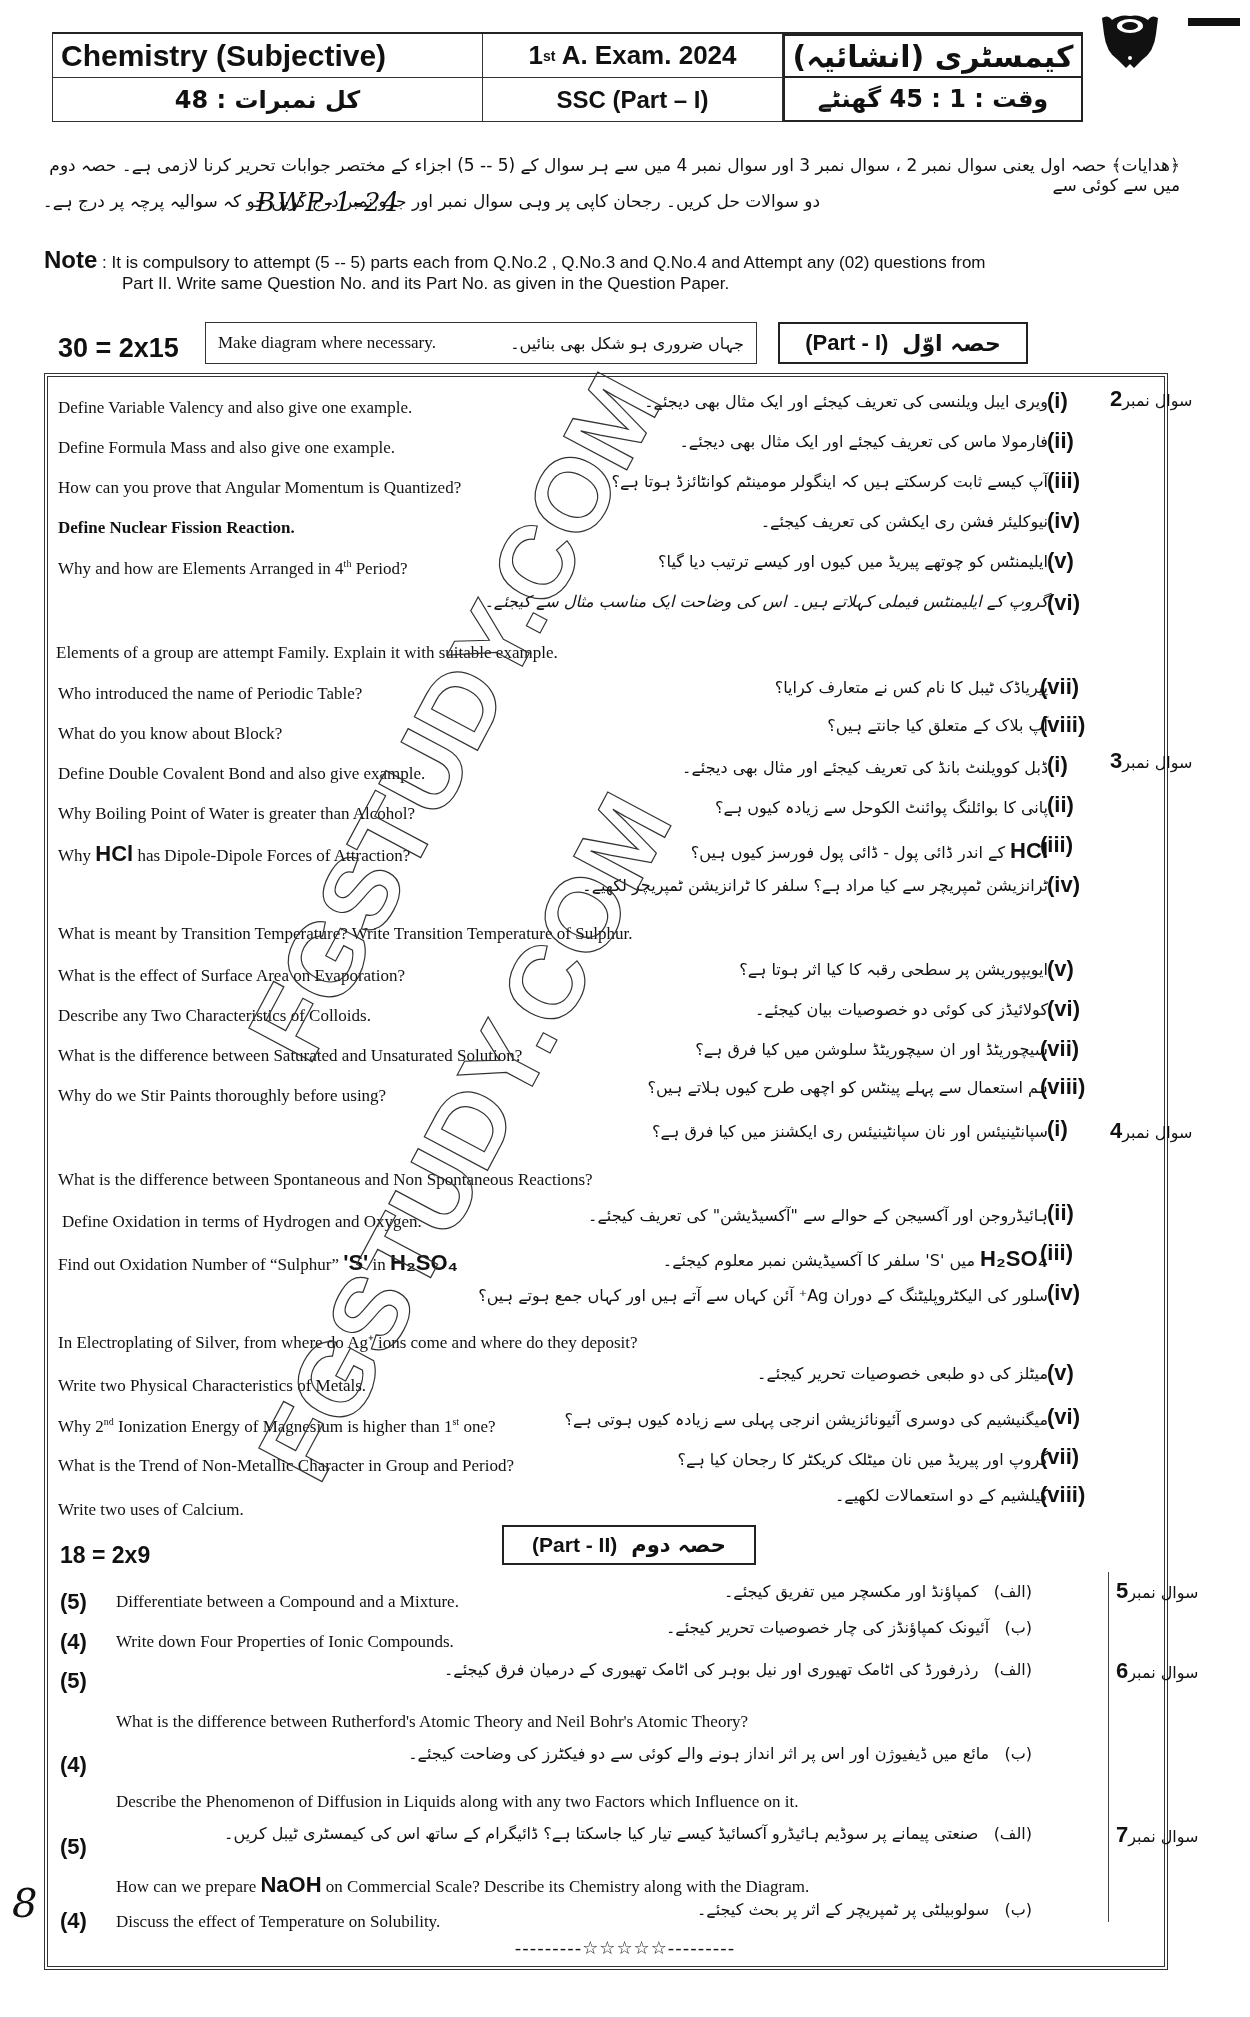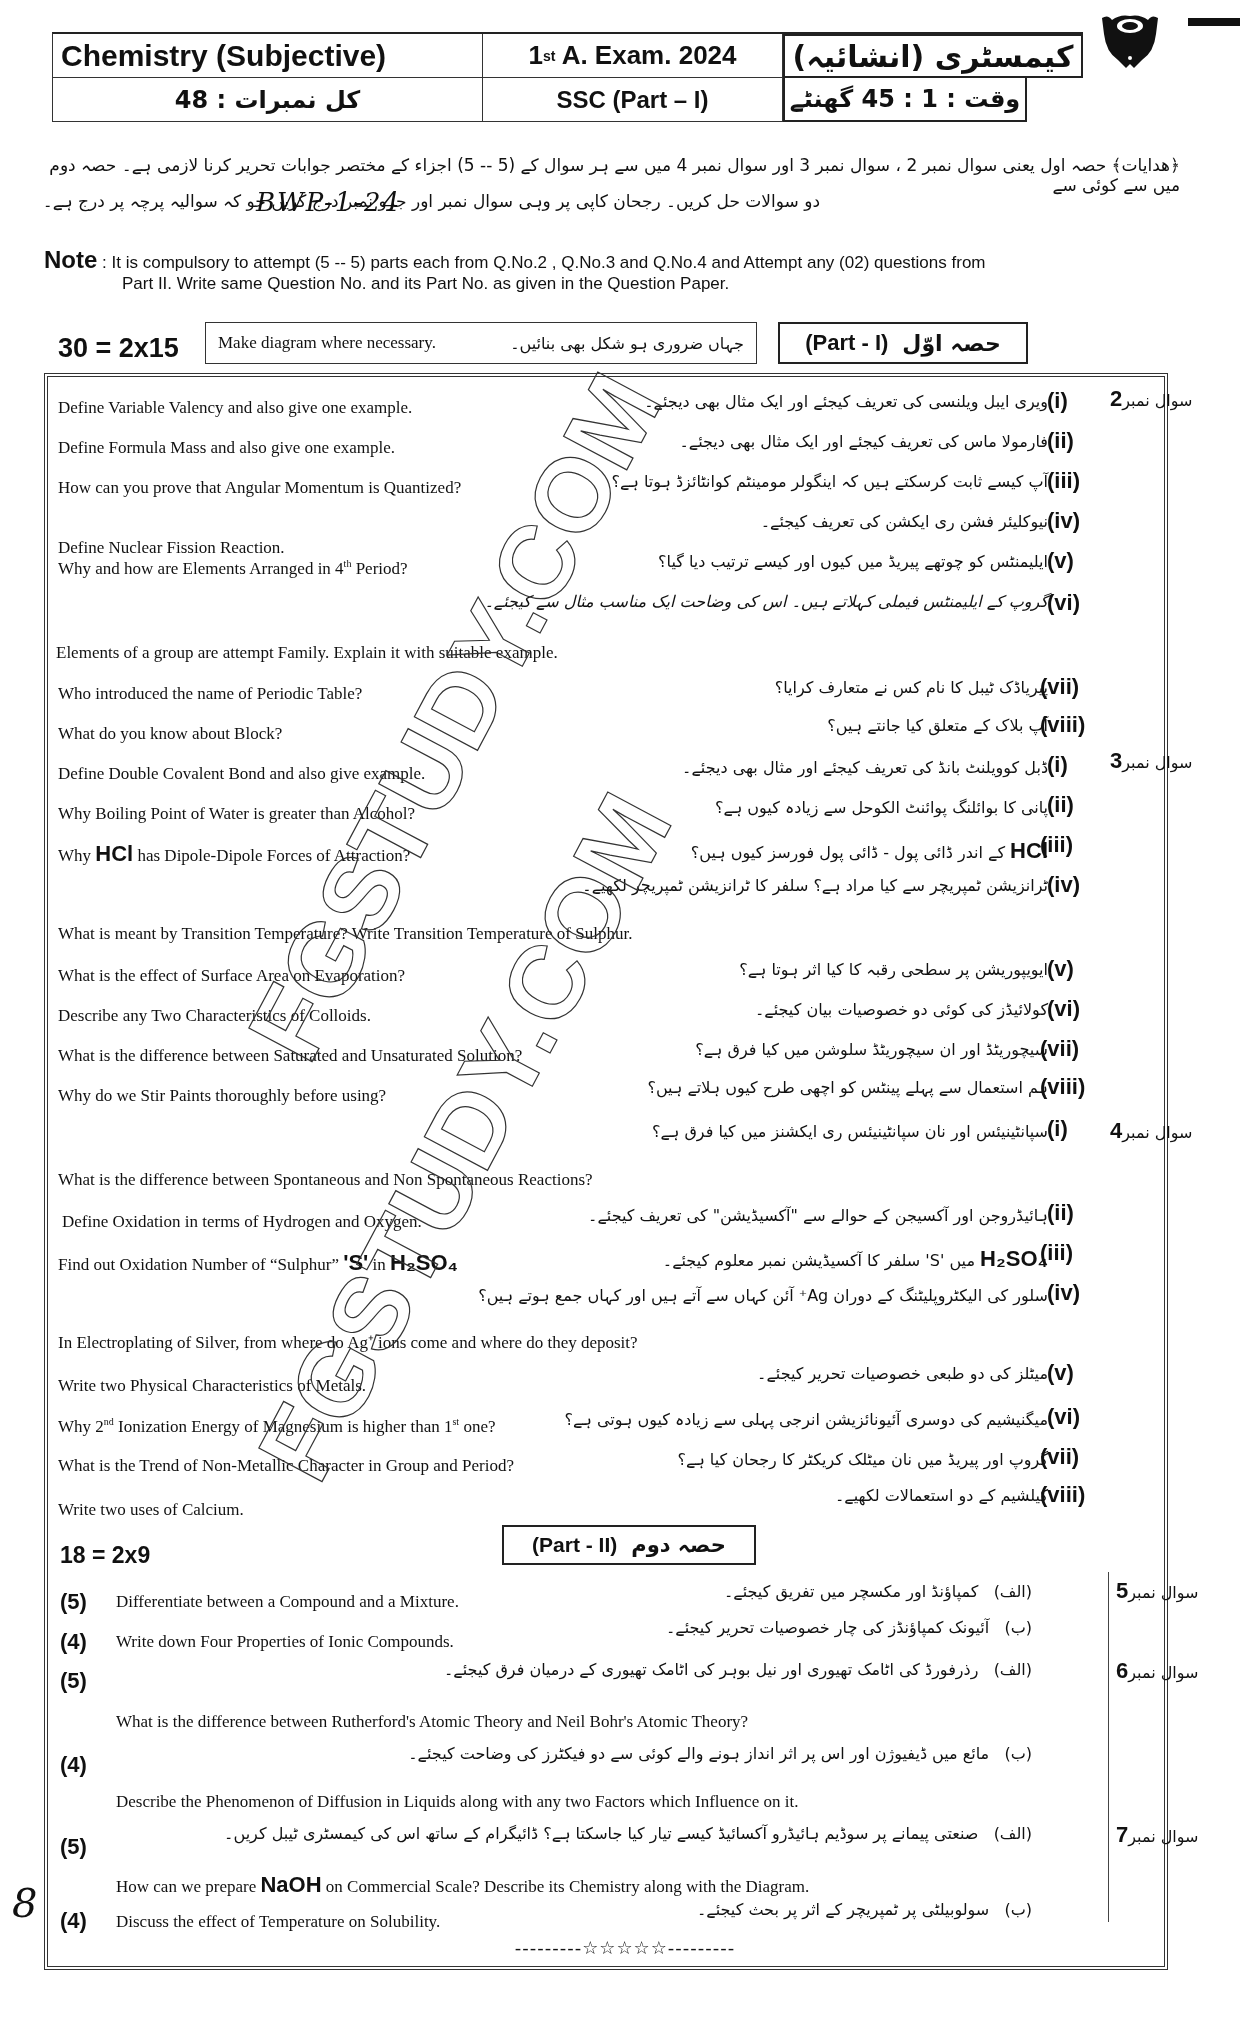--- a/index.html
+++ b/index.html
@@ -10,21 +10,21 @@
 
   
   #hdr { left:52px; top:32px; width:1030px; height:88px; border-top:2px solid #222; border-left:1px solid #333; }
   .hcell { position:absolute; border-right:1px solid #333; border-bottom:1px solid #333; display:flex; align-items:center; justify-content:center; box-sizing:border-box; }
   #h-sub { left:0; top:0; width:430px; height:44px; font-size:30px; justify-content:flex-start; padding-left:8px; }
   #h-exam { left:430px; top:0; width:300px; height:44px; font-size:26px; }
   #h-exam sup { font-size:14px; }
   #h-ur { left:730px; top:0; width:300px; height:44px; font-size:30px; border:2px solid #222; }
   #h-marks { left:0; top:44px; width:430px; height:44px; font-size:24px; }
   #h-ssc { left:430px; top:44px; width:300px; height:44px; font-size:24px; }
-  #h-time { left:730px; top:44px; width:244px; height:44px; font-size:24px; border:2px solid #222; border-top:none; }
+  #h-time { left:730px; top:44px; width:300px; height:44px; font-size:24px; border:2px solid #222; border-top:none; }
   #logo { left:1098px; top:12px; width:64px; height:58px; }
   #dash-mark { left:1188px; top:18px; width:52px; height:8px; background:#111; }
 
   
   .instr-ur { font-size:17px; right:70px; }
   #note { left:44px; top:246px; font-size:17px; font-family:"Liberation Sans", sans-serif; }
   #note b { font-size:24px; }
   #note2 { left:122px; top:274px; font-size:17px; font-family:"Liberation Sans", sans-serif;text-align:right; }
   #handwritten { left:256px; top:187px; font-family:"DejaVu Serif", serif; font-style:italic; font-size:26px; letter-spacing:2px; }
 
@@ -108,21 +108,21 @@
 <div class="abs rn" style="left:1047px; top:388px;">(i)</div>
 
 <div class="abs en" style="left:58px; top:438px;">Define Formula Mass and also give one example.</div>
 <div class="abs ur" style="right:202px; top:432px;">فارمولا ماس کی تعریف کیجئے اور ایک مثال بھی دیجئے۔</div>
 <div class="abs rn" style="left:1047px; top:428px;">(ii)</div>
 
 <div class="abs en" style="left:58px; top:478px;">How can you prove that Angular Momentum is Quantized?</div>
 <div class="abs ur" style="right:202px; top:472px;">آپ کیسے ثابت کرسکتے ہیں کہ اینگولر مومینٹم کوانٹائزڈ ہوتا ہے؟</div>
 <div class="abs rn" style="left:1047px; top:468px;">(iii)</div>
 
-<div class="abs en" style="left:58px; top:538px;">Define Nuclear Fission Reaction.</div>
+<div class="abs en" style="left:58px; top:518px;font-weight:bold;">Define Nuclear Fission Reaction.</div>
 <div class="abs ur" style="right:202px; top:512px;">نیوکلیئر فشن ری ایکشن کی تعریف کیجئے۔</div>
 <div class="abs rn" style="left:1047px; top:508px;">(iv)</div>
 
 <div class="abs en" style="left:58px; top:558px;">Why and how are Elements Arranged in 4<sup style="font-size:10px">th</sup> Period?</div>
 <div class="abs ur" style="right:202px; top:552px;">ایلیمنٹس کو چوتھے پیریڈ میں کیوں اور کیسے ترتیب دیا گیا؟</div>
 <div class="abs rn" style="left:1047px; top:548px;">(v)</div>
 
 <div class="abs ur" style="right:202px; top:592px;font-style:italic;">گروپ کے ایلیمنٹس فیملی کہلاتے ہیں۔ اس کی وضاحت ایک مناسب مثال سے کیجئے۔</div>
 <div class="abs rn" style="left:1047px; top:590px;">(vi)</div>
 <div class="abs en" style="left:56px; top:643px;">Elements of a group are attempt Family. Explain it with suitable example.</div>

